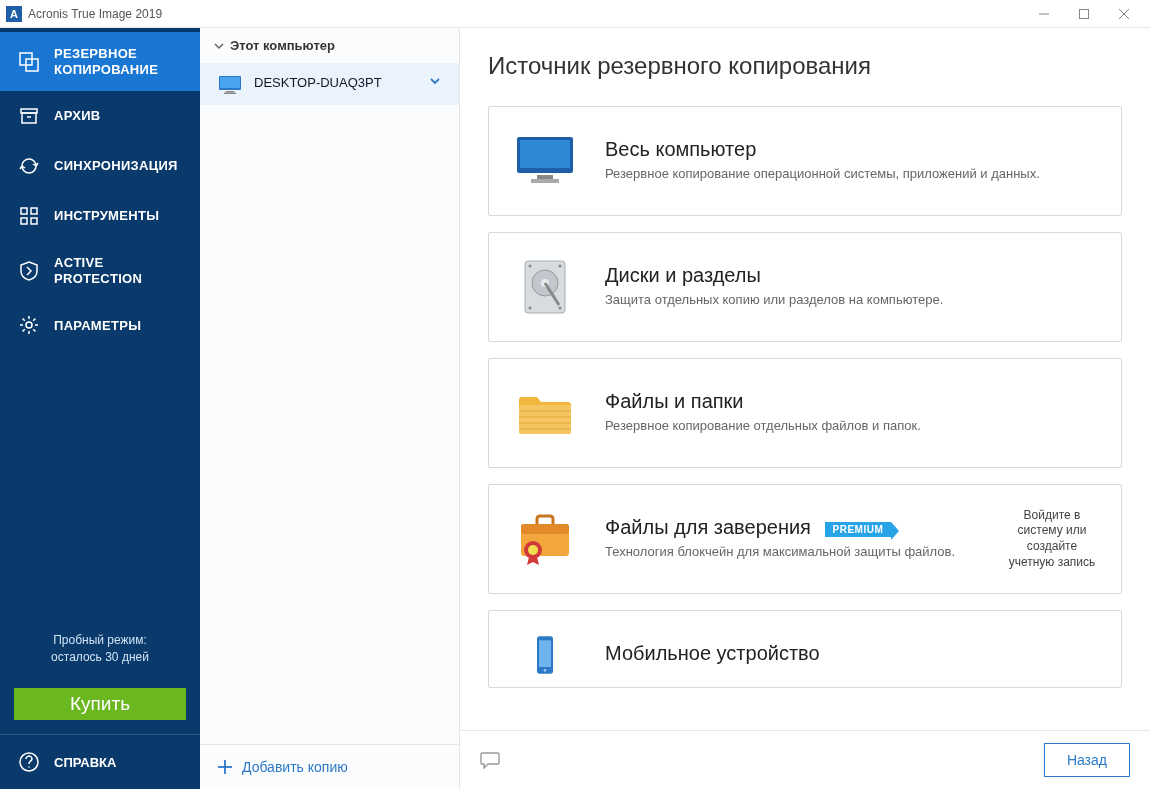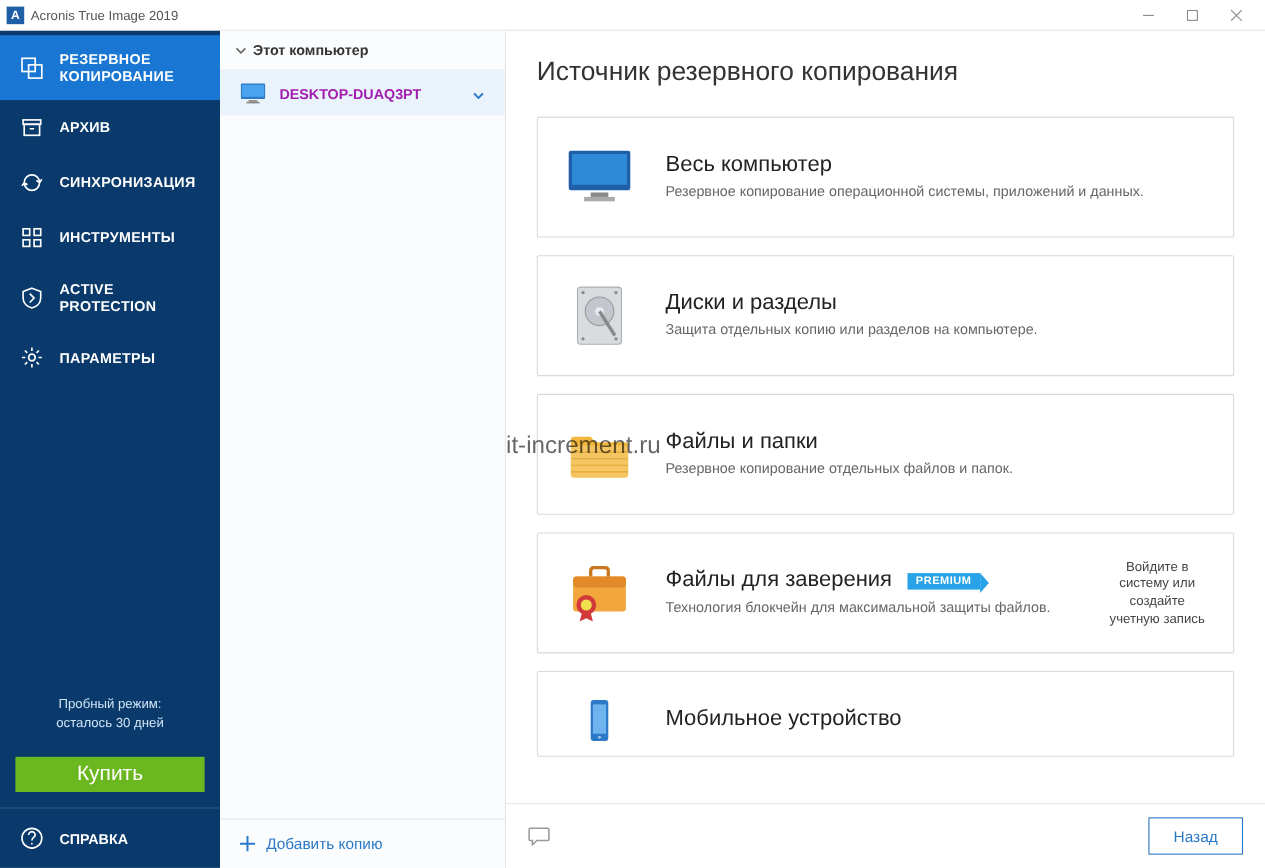--- a/index.html
+++ b/index.html
@@ -23,21 +23,21 @@
   .nav-item .label { flex: 1; }
   .trial { padding: 8px 18px 12px; text-align: center; }
   .trial-line { font-size: 12px; color: #cfe3f5; line-height: 1.4; }
   .buy-btn { margin: 10px 14px 14px; background: #6bb71f; height: 32px; display: flex; align-items: center; justify-content: center; font-size: 19px; color: #fff; cursor: pointer; }
   .sidebar hr { border: none; border-top: 1px solid rgba(255,255,255,0.15); }
   .help { display: flex; align-items: center; gap: 14px; padding: 16px 18px; font-size: 13px; font-weight: 600; text-transform: uppercase; cursor: pointer; }
 
   
   .list-pane { width: 260px; background: #fafcfe; border-right: 1px solid #e6e6e6; display: flex; flex-direction: column; }
   .list-head { display: flex; align-items: center; gap: 6px; padding: 10px 14px; font-size: 13px; color: #333; font-weight: 600; cursor: pointer; }
-  .list-item { display: flex; align-items: flex-end; gap: 12px; padding: 12px 18px; background: #eaf3fb; font-size: 13px; font-weight: 700; color: #a21caf; cursor: pointer; }
+  .list-item { display: flex; align-items: flex-start; gap: 12px; padding: 12px 18px; background: #eaf3fb; font-size: 13px; font-weight: 400; color: #0f172a; cursor: pointer; }
   .list-item .mon-icon { width: 24px; height: 18px; }
   .list-item .chev { margin-left: auto; color: #2c79c7; }
   .list-footer { margin-top: auto; border-top: 1px solid #e6e6e6; padding: 14px 18px; display: flex; align-items: center; gap: 10px; color: #2c79c7; font-size: 14px; cursor: pointer; }
 
   
   .main { flex: 1; display: flex; flex-direction: column; position: relative; }
   .main-body { flex: 1; padding: 24px 28px 0; overflow: hidden; position: relative; }
   .main-title { font-size: 24px; font-weight: 400; color: #333; margin-bottom: 26px; }
   .cards { display: flex; flex-direction: column; gap: 16px; }
   .card { border: 1px solid #d9d9d9; border-radius: 2px; padding: 22px 24px; display: flex; gap: 28px; align-items: center; position: relative; cursor: pointer; min-height: 108px; }
@@ -284,21 +284,20 @@
                 <rect x="9" y="8" width="18" height="40" fill="#6fb4ee"></rect>
                 <circle cx="18" cy="53" r="2" fill="#9ec9ef"></circle>
               </svg>
           </div>
           <div class="card-text">
             <div class="card-title">Мобильное устройство</div>
           </div>
         </div>
       </div>
 
-      <div class="watermark">it-increment.ru</div>
 
     </div>
 
     <div class="main-footer">
       <span class="chat-icon">
         <svg width="20" height="18" viewBox="0 0 20 18">
             <path d="M2 2 L18 2 C19 2 19 3 19 3 L19 12 C19 13 18 13 18 13 L8 13 L4 17 L4 13 L2 13 C1 13 1 12 1 12 L1 3 C1 2 2 2 2 2 Z" fill="none" stroke="#999" stroke-width="1.4"></path>
           </svg>
       </span>
       <button class="back-btn">Назад</button>

